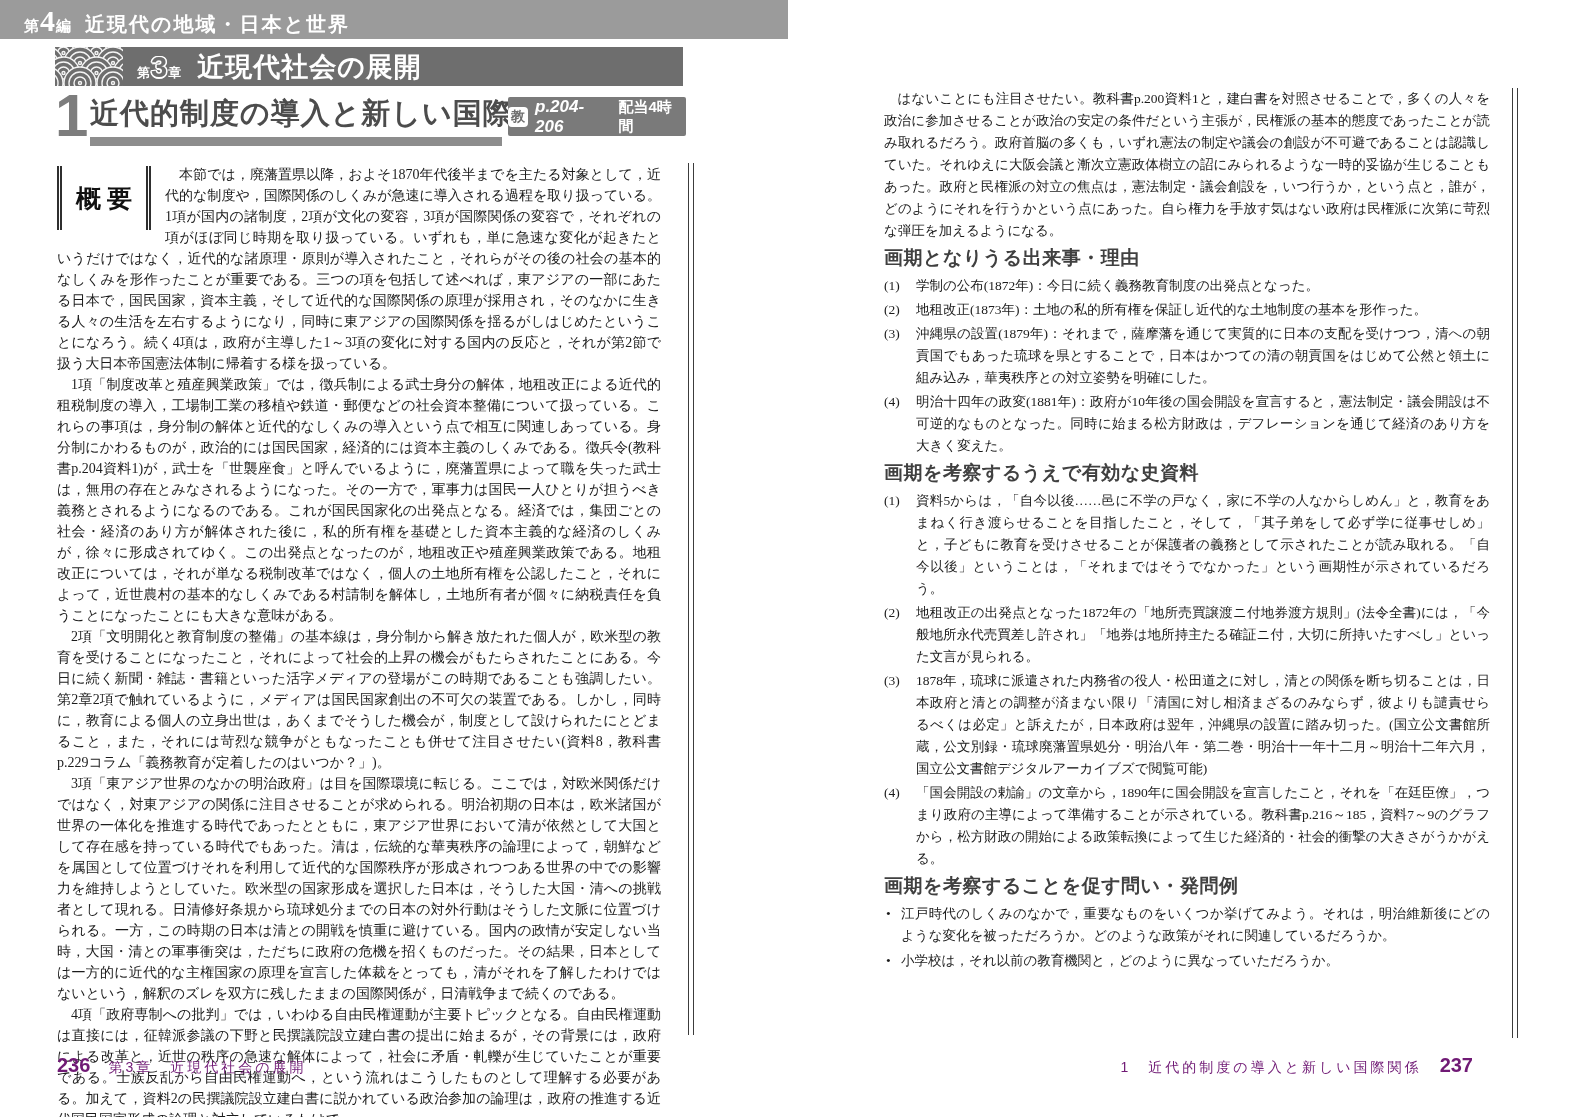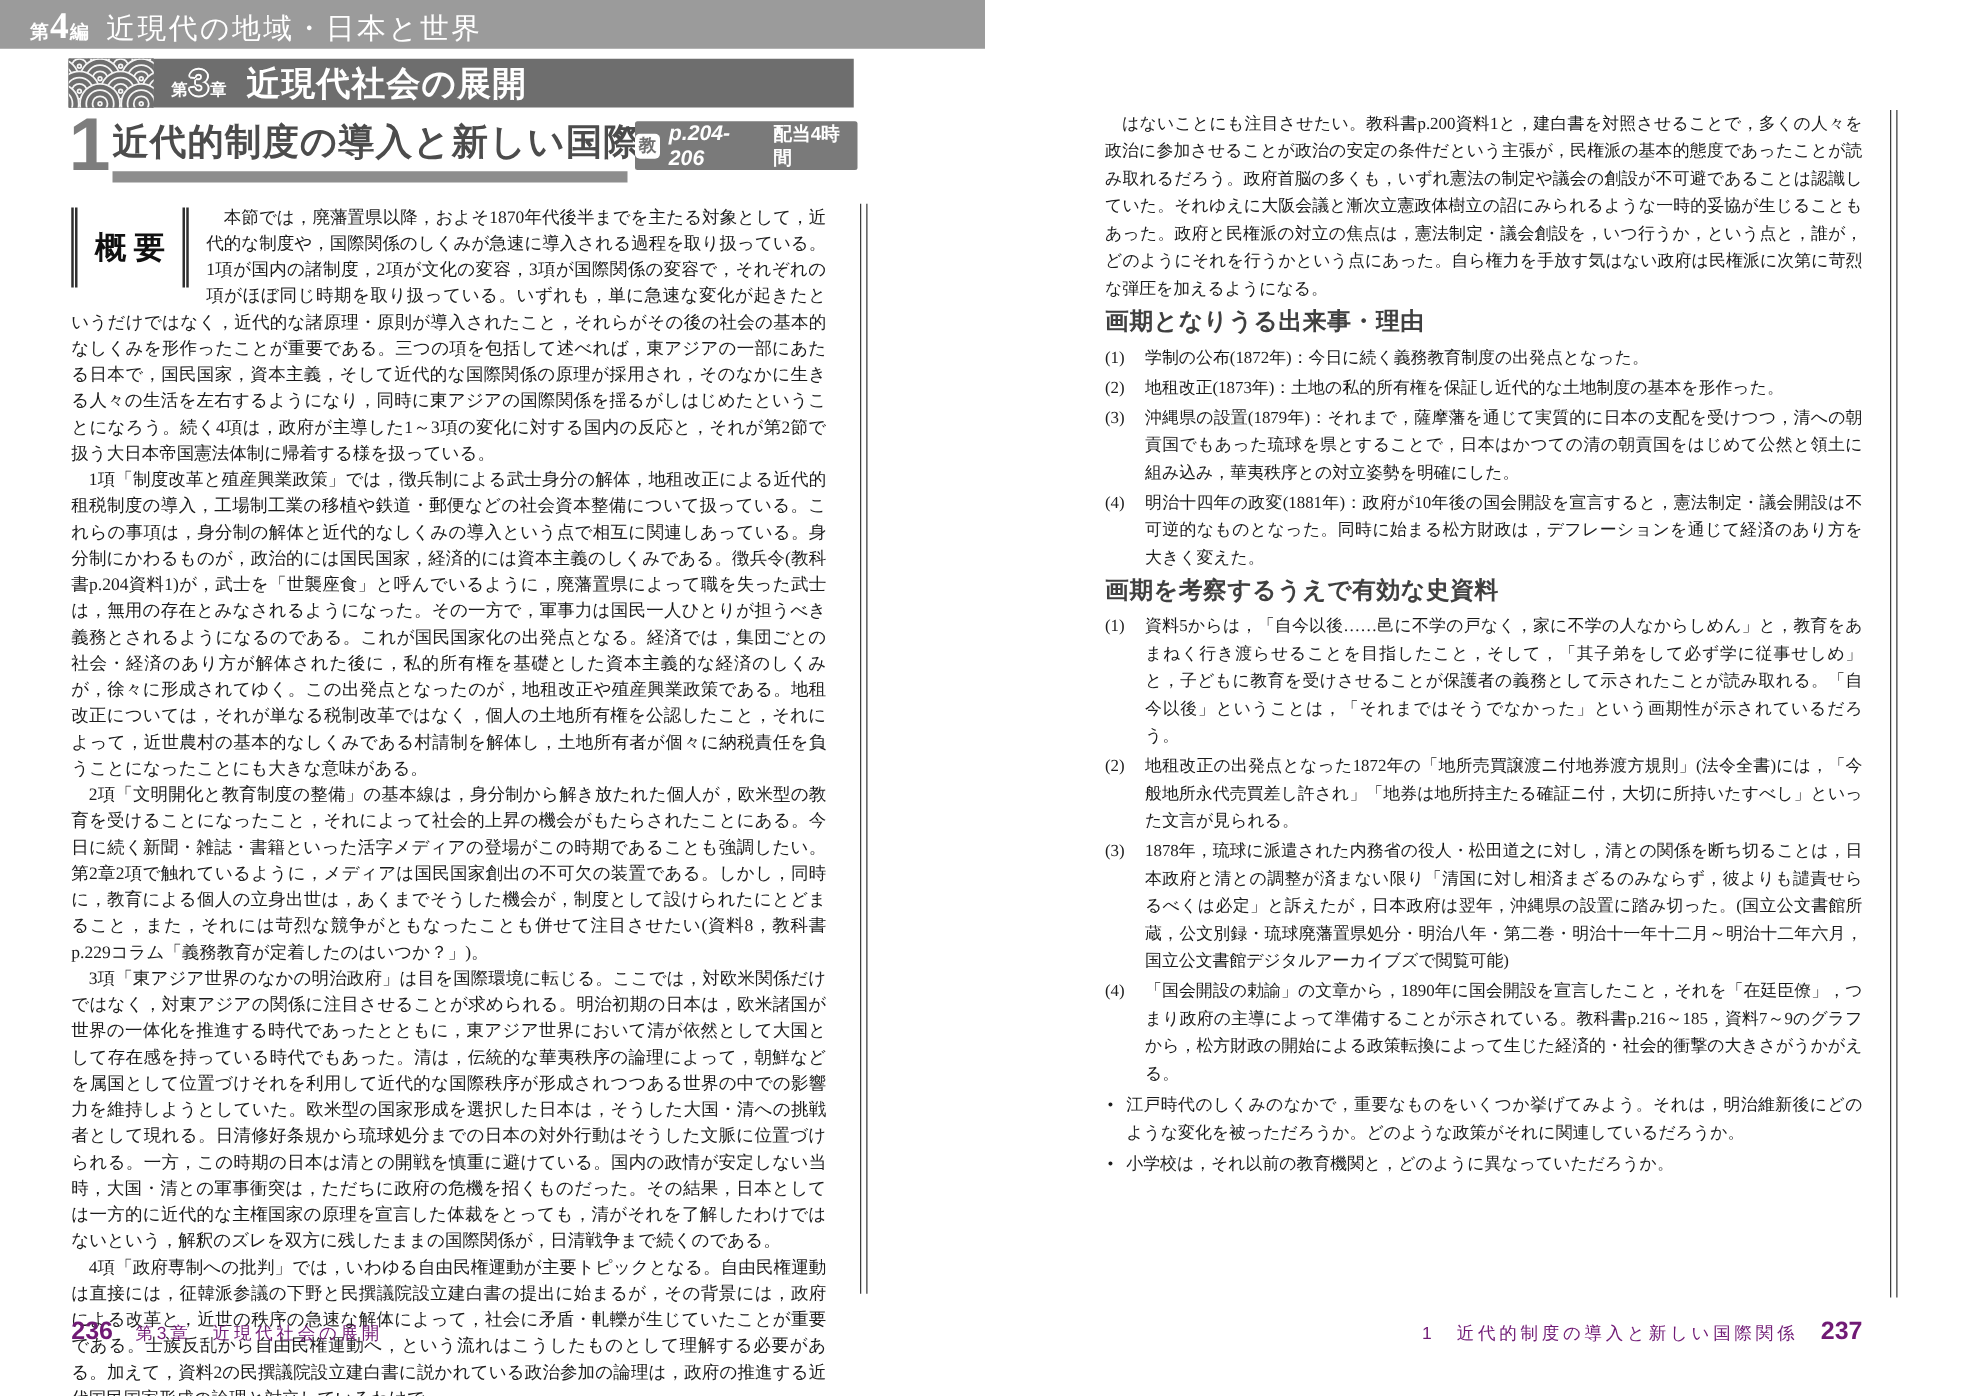--- a/index.html
+++ b/index.html
@@ -8,21 +8,21 @@
     font-family:"Liberation Serif","DejaVu Serif",serif;color:#1b1b1b;overflow:hidden;
   }
   
   .edition-banner{
     position:absolute;left:0;top:8;width:788px;height:39px;background:#9b9b9b;
     display:flex;align-items:baseline;padding-left:24px;box-sizing:border-box;color:#fff;
   }
   .edition-banner .ed-inner{display:flex;align-items:baseline;position:relative;top:6px;}
   .ed-small{font-size:15px;font-weight:bold;}
   .ed-num{font-size:30px;font-weight:bold;line-height:1;margin:0 1px;}
-  .ed-title{font-size:23px;font-weight:normal;margin-left:14px;letter-spacing:2px;}
+  .ed-title{font-size:20px;font-weight:bold;margin-left:14px;letter-spacing:2px;}
   
   .chapter-bar{
     position:absolute;left:55px;top:47px;width:628px;height:39px;background:#6e6e6e;
     display:flex;align-items:center;color:#fff;
     font-family:"Liberation Sans","DejaVu Sans",sans-serif;
   }
   .seigaiha{display:block;flex:0 0 auto;}
   .ch-group{display:flex;align-items:baseline;margin-left:14px;position:relative;top:1px;}
   .ch-small{font-size:13px;font-weight:bold;}
   .ch-num{
@@ -82,21 +82,21 @@
   
   .v-rule{position:absolute;width:4px;border-left:1.5px solid #3c3c3c;border-right:1.5px solid #3c3c3c;}
   .rule-left{left:688px;top:163px;height:872px;}
   .rule-right{left:1512px;top:88px;height:950px;}
   
   .footer{
     position:absolute;top:1054px;display:flex;align-items:baseline;gap:18px;
     font-family:"Liberation Sans","DejaVu Sans",sans-serif;color:#701a75;
   }
   .footer-left{left:57px;}
-  .footer-right{right:90px;}
+  .footer-right{right:107px;}
   .page-num{font-size:20px;font-weight:bold;}
   .footer-label{font-size:14px;letter-spacing:3px;}
 </style>
 </head>
 <body>
 
 <div class="canvas">
 
   <div class="edition-banner">
     <div class="ed-inner">
@@ -194,20 +194,21 @@
     </div>
     <div class="num-item">
       <span class="marker">(3)</span>
       <span>1878年，琉球に派遣された内務省の役人・松田道之に対し，清との関係を断ち切ることは，日本政府と清との調整が済まない限り「清国に対し相済まざるのみならず，彼よりも譴責せらるべくは必定」と訴えたが，日本政府は翌年，沖縄県の設置に踏み切った。(国立公文書館所蔵，公文別録・琉球廃藩置県処分・明治八年・第二巻・明治十一年十二月～明治十二年六月，国立公文書館デジタルアーカイブズで閲覧可能)</span>
     </div>
     <div class="num-item">
       <span class="marker">(4)</span>
       <span>「国会開設の勅諭」の文章から，1890年に国会開設を宣言したこと，それを「在廷臣僚」，つまり政府の主導によって準備することが示されている。教科書p.216～185，資料7～9のグラフから，松方財政の開始による政策転換によって生じた経済的・社会的衝撃の大きさがうかがえる。</span>
     </div>
 
+    <div class="sub-heading">画期を考察することを促す問い・発問例</div>
     <div class="bullet-item">
       <span class="marker">•</span>
       <span>江戸時代のしくみのなかで，重要なものをいくつか挙げてみよう。それは，明治維新後にどのような変化を被っただろうか。どのような政策がそれに関連しているだろうか。</span>
     </div>
     <div class="bullet-item">
       <span class="marker">•</span>
       <span>小学校は，それ以前の教育機関と，どのように異なっていただろうか。</span>
     </div>
 
   </div>

